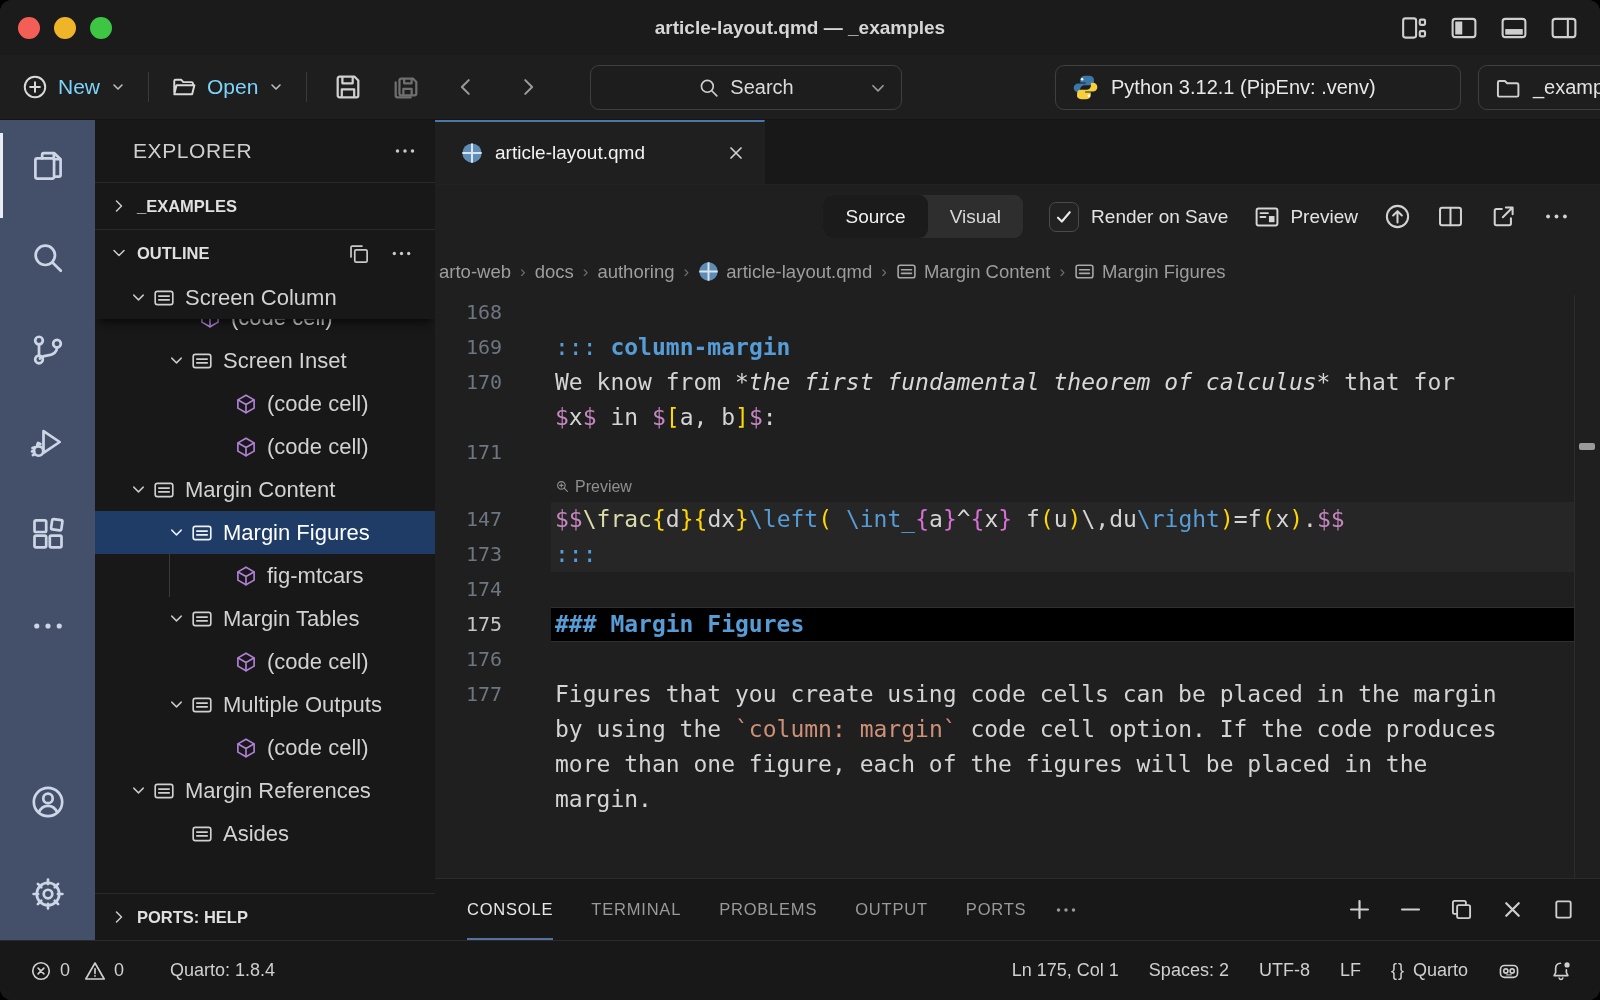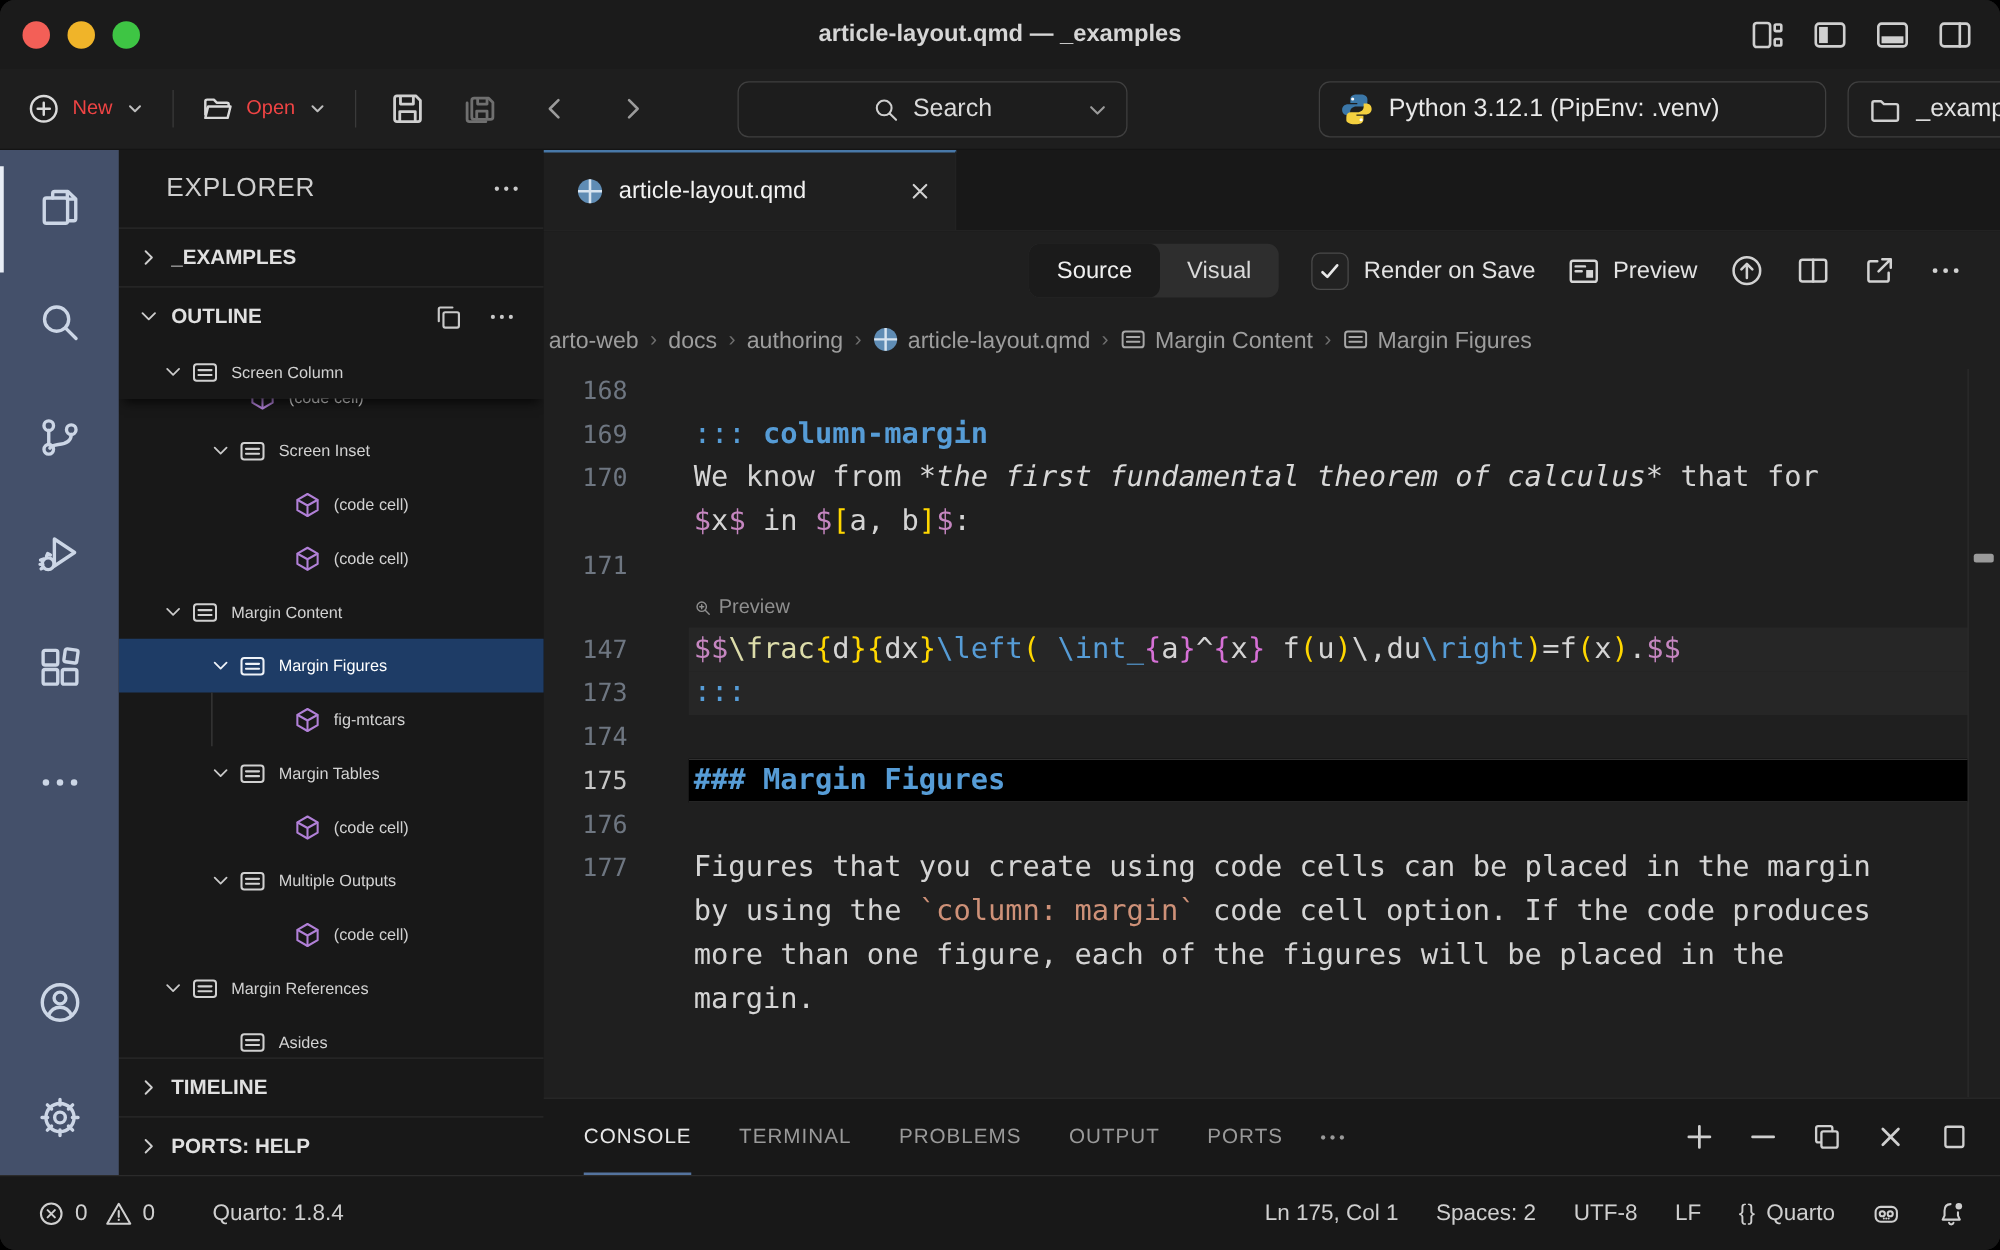--- a/index.html
+++ b/index.html
@@ -15,21 +15,21 @@
   .traffic{position:absolute;left:18px;top:0;height:55px;display:flex;align-items:center;gap:14px;}
   .tl{width:22px;height:22px;border-radius:50%;}
   .tl.red{background:#f35f57;} .tl.yellow{background:#f0b429;} .tl.green{background:#3ec544;}
   .win-title{position:absolute;left:0;right:0;text-align:center;color:#d6d6d6;font-size:19px;font-weight:600;}
   .win-actions{position:absolute;right:22px;top:0;height:55px;display:flex;align-items:center;gap:22px;color:#cfcfcf;}
   .win-actions .ic{width:28px;height:28px;}
 
   
   .toolbar{height:65px;background:#1e1e1e;border-bottom:1px solid #141414;display:flex;align-items:center;position:relative;flex:0 0 auto;color:#d9d9d9;}
   .tb-group{display:flex;align-items:center;}
-  .tb-btn{display:flex;align-items:center;gap:10px;font-size:16px;color:#ef4444;padding:0 10px;cursor:default;}
+  .tb-btn{display:flex;align-items:center;gap:10px;font-size:21px;color:#7dd3fc;padding:0 10px;cursor:default;}
   .tb-btn .ic{width:26px;height:26px;color:#d9d9d9;}
   .tb-btn .caret{width:16px;height:16px;color:#bdbdbd;}
   .tb-sep{width:1px;height:30px;background:#3a3a3a;margin:0 12px;}
   .tb-ic{width:30px;height:30px;color:#d0d0d0;margin:0 14px;}
   .tb-ic.dim{color:#6f6f6f;}
   .nav-ch{width:22px;height:22px;color:#9b9b9b;margin:0 20px;}
   .searchbox{position:absolute;left:590px;top:10px;width:312px;height:45px;border:1px solid #3f3f3f;border-radius:9px;background:#1d1d1d;display:flex;align-items:center;justify-content:center;gap:10px;color:#dadada;font-size:20px;}
   .searchbox .mag{width:22px;height:22px;color:#cfcfcf;}
   .searchbox .dd{position:absolute;right:14px;width:18px;height:18px;color:#9a9a9a;}
   .interp{position:absolute;left:1055px;top:10px;width:406px;height:45px;border:1px solid #3f3f3f;border-radius:9px;display:flex;align-items:center;gap:12px;padding:0 16px;font-size:20px;color:#e8e8e8;}
@@ -48,21 +48,21 @@
   
   .sidebar{width:340px;background:#181818;flex:0 0 auto;display:flex;flex-direction:column;min-height:0;color:#cccccc;}
   .sb-header{height:62px;display:flex;align-items:center;padding:0 18px 0 38px;font-size:21px;letter-spacing:.6px;color:#cfcfcf;}
   .sb-header .spacer{flex:1;}
   .sb-header .ic{width:24px;height:24px;color:#c9c9c9;}
   .sb-row-head{height:47px;border-top:1px solid #2a2a2a;display:flex;align-items:center;padding:0 14px;font-weight:bold;font-size:16.5px;color:#e0e0e0;gap:8px;}
   .sb-row-head .tw{width:20px;height:20px;color:#cccccc;flex:0 0 auto;}
   .sb-row-head .acts{margin-left:auto;display:flex;align-items:center;gap:20px;padding-right:8px;}
   .sb-row-head .acts .ic{width:23px;height:23px;color:#c9c9c9;}
   .outline-list{flex:1;overflow:hidden;position:relative;}
-  .o-row{height:43px;display:flex;align-items:center;font-size:13px;color:#d2d2d2;position:relative;}
+  .o-row{height:43px;display:flex;align-items:center;font-size:22px;color:#d2d2d2;position:relative;}
   .o-row .tw{width:30px;height:43px;display:flex;align-items:center;justify-content:center;color:#c9c9c9;flex:0 0 auto;}
   .o-row .tw .ic{width:19px;height:19px;}
   .o-row .oi{width:32px;height:43px;display:flex;align-items:center;color:#d0d0d0;flex:0 0 auto;}
   .o-row .oi .ic{width:22px;height:22px;}
   .o-row .oi .ic.cube-c{color:#b180d7;}
   .o-row.sel{background:#1e3c66;color:#ffffff;}
   .o-row.sel .tw,.o-row.sel .oi{color:#eef2f8;}
   .o-row.sticky{box-shadow:0 7px 8px -4px rgba(0,0,0,.65);z-index:2;}
   .o-clip{height:20px;overflow:hidden;}
   .o-clip .o-row{margin-top:-23px;}
@@ -589,28 +589,20 @@
             <span>Asides</span>
           </div>
         </div>
       <div class="sb-bottom">
         <div class="sb-row-head">
           <span class="ic tw">
               <svg viewBox="0 0 16 16" fill="none" stroke="currentColor" stroke-width="1.2" stroke-linecap="round" stroke-linejoin="round">
                 <path d="M6 4l4 4-4 4"></path>
               </svg>
             </span>
-          <span>TIMELINE</span>
-        </div>
-        <div class="sb-row-head">
-          <span class="ic tw">
-              <svg viewBox="0 0 16 16" fill="none" stroke="currentColor" stroke-width="1.2" stroke-linecap="round" stroke-linejoin="round">
-                <path d="M6 4l4 4-4 4"></path>
-              </svg>
-            </span>
           <span>PORTS: HELP</span>
         </div>
       </div>
     </div>
 
     <div class="editor-col">
       <div class="tabstrip">
         <div class="tab">
           <span class="ic qi">
               <svg viewBox="0 0 16 16">

